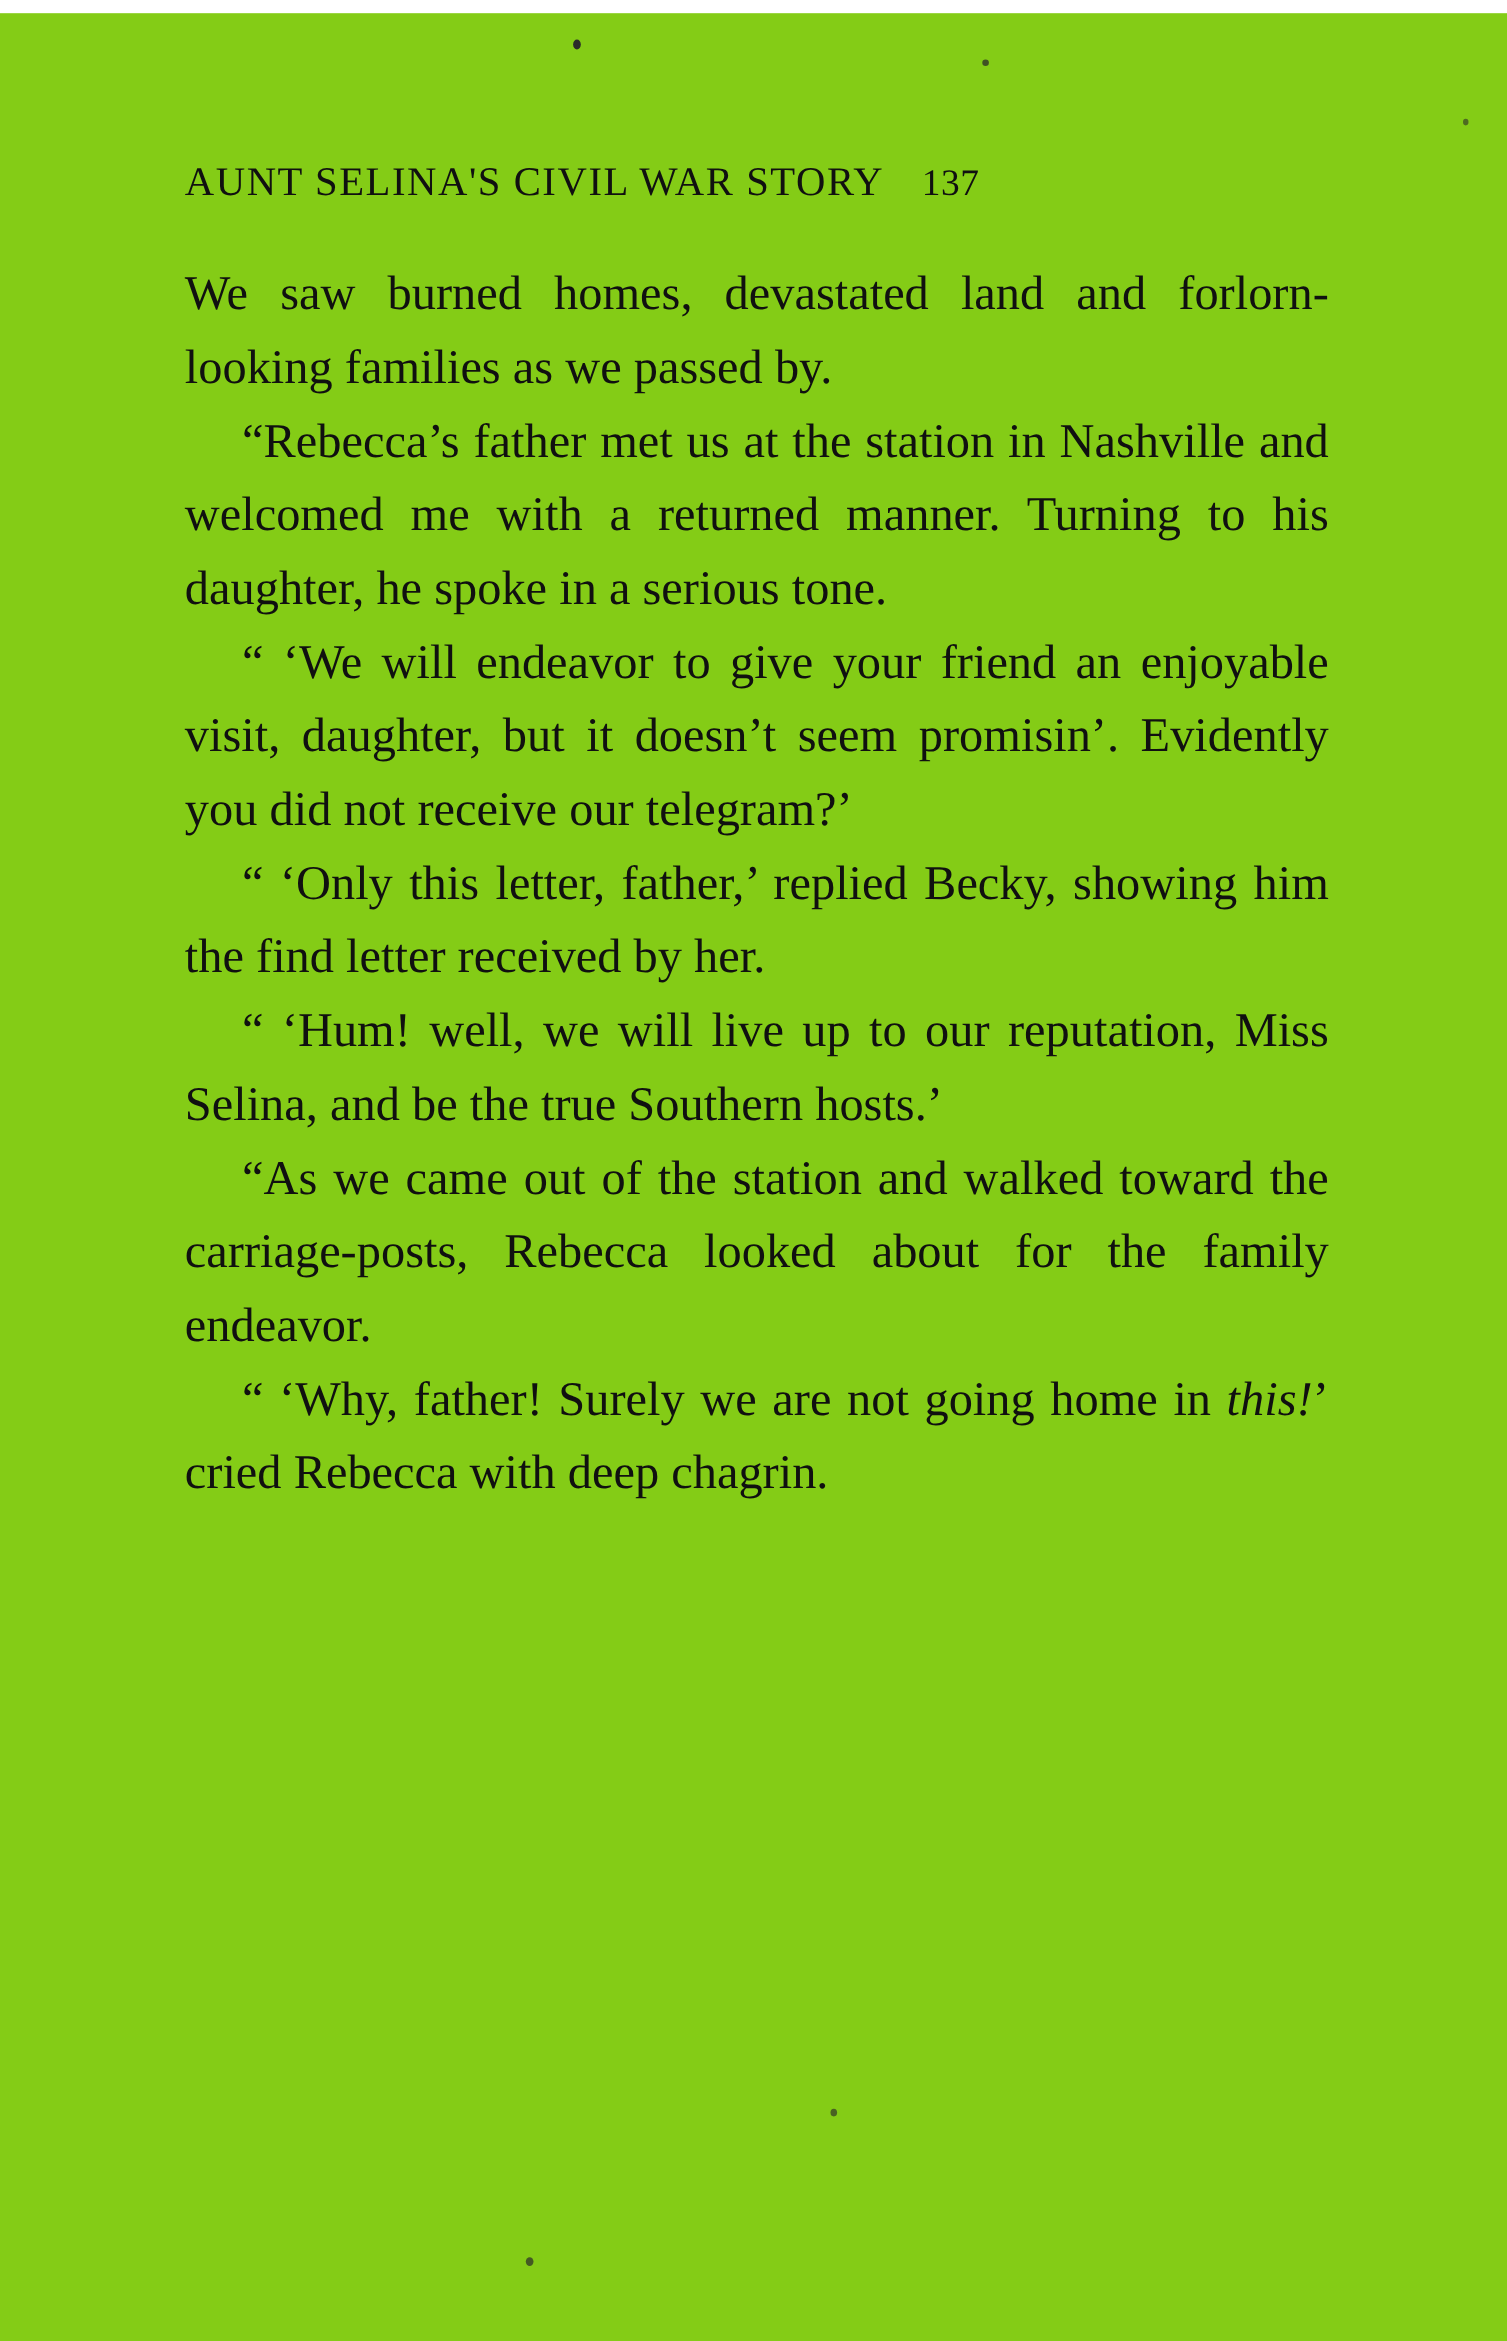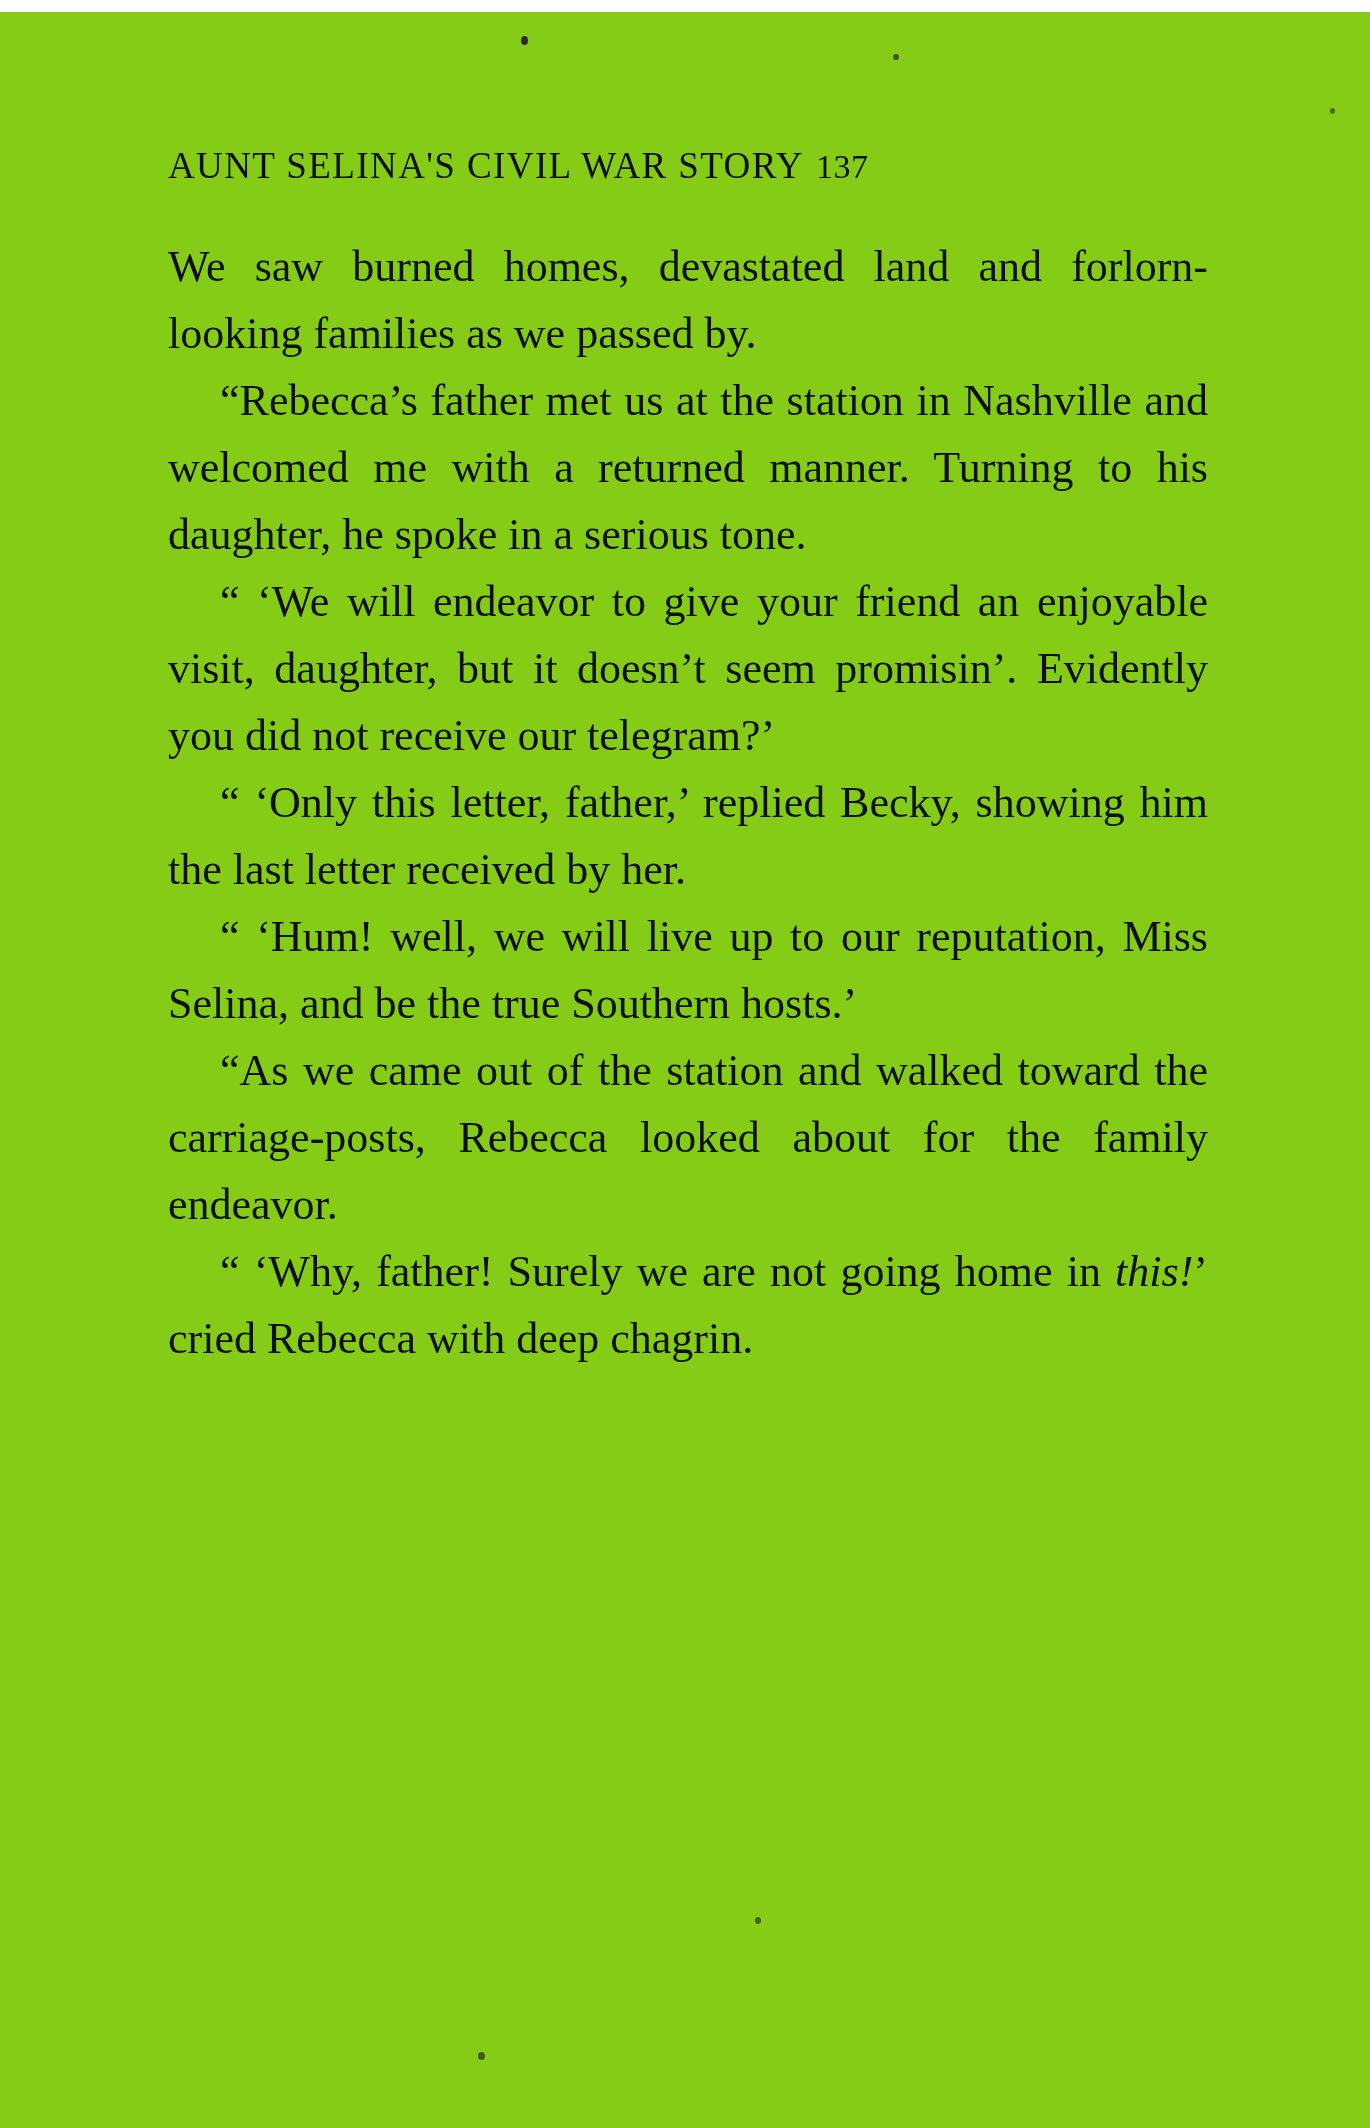--- a/index.html
+++ b/index.html
@@ -48,21 +48,21 @@
     font-size: 37px;
     letter-spacing: 1.4px;
     white-space: nowrap;
     margin-bottom: 46px;
   }
   .running-head .rh-title {
     font-variant: normal;
     text-transform: uppercase;
   }
   .running-head .rh-page {
-    margin-left: 12px;
+    margin-left: 34px;
     font-size: 34px;
     letter-spacing: 0.5px;
   }
 
   .body-text p {
     margin: 0;
     font-size: 44px;
     line-height: 67px;
     text-align: justify;
     text-justify: inter-word;
@@ -94,20 +94,20 @@
 
     <div class="running-head">
       <span class="rh-title">AUNT SELINA'S CIVIL WAR STORY</span>
       <span class="rh-page">137</span>
     </div>
 
     <div class="body-text">
       <p class="noindent">We saw burned homes, devastated land and forlorn-looking families as we passed by.</p>
       <p class="indent">“Rebecca’s father met us at the station in Nashville and welcomed me with a returned manner.  Turning to his daughter, he spoke in a serious tone.</p>
       <p class="indent">“ ‘We will endeavor to give your friend an enjoyable visit, daughter, but it doesn’t seem promisin’.  Evidently you did not receive our telegram?’</p>
-      <p class="indent">“ ‘Only this letter, father,’ replied Becky, showing him the last letter received by her.</p>
+      <p class="indent">“ ‘Only this letter, father,’ replied Becky, showing him the find letter received by her.</p>
       <p class="indent">“ ‘Hum! well, we will live up to our reputation, Miss Selina, and be the true Southern hosts.’</p>
       <p class="indent">“As we came out of the station and walked toward the carriage-posts, Rebecca looked about for the family endeavor.</p>
       <p class="indent">“ ‘Why, father! Surely we are not going home in <em>this!</em>’ cried Rebecca with deep chagrin.</p>
     </div>
 
   </div>
 </div>
 
 </body></html>

